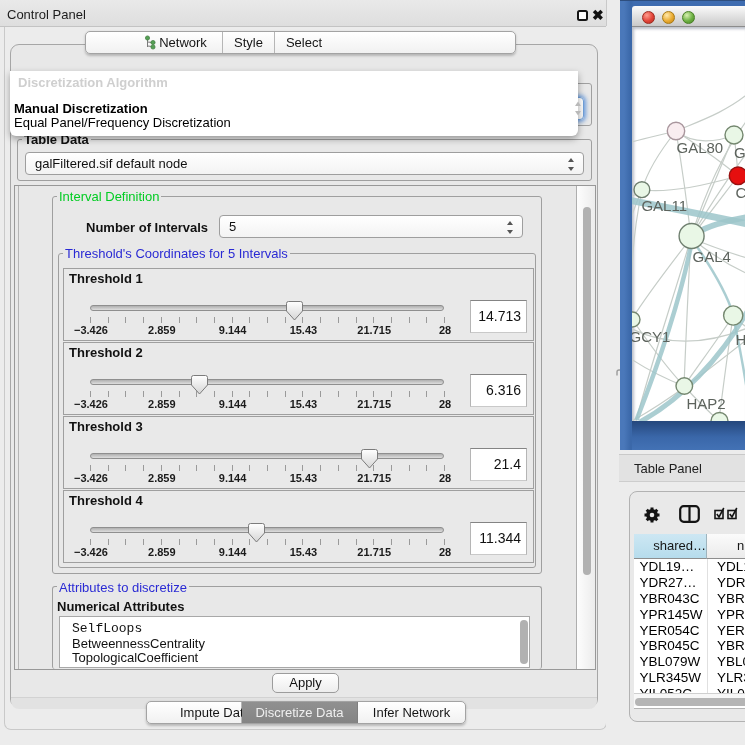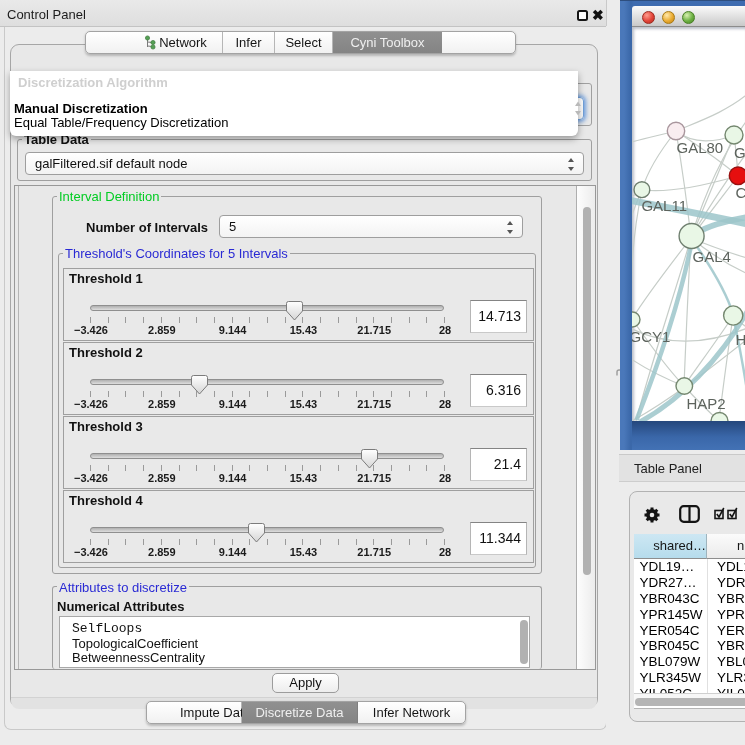--- a/index.html
+++ b/index.html
@@ -106,23 +106,22 @@
 <div class="abs" id="floatico"></div>
 <div class="abs" id="closeico">✖</div>
 
 <div class="seg" style="left:85px;top:31px;width:431px;padding-left:44px;">
   <div class="s" style="width:93px;"><svg width="11" height="15" viewBox="0 0 11 15" style="vertical-align:-3px;margin-right:3px">
         <path d="M2.5 4 L2.5 12 M2.5 7 L7.5 7.5 M2.5 11 L7.5 11.5" stroke="#7a7a7a" stroke-width="1" fill="none"></path>
         <circle cx="2.5" cy="3" r="2.1" fill="#55a055" stroke="#3d7a3d" stroke-width=".7"></circle>
         <circle cx="8" cy="7.5" r="2.1" fill="#55a055" stroke="#3d7a3d" stroke-width=".7"></circle>
         <circle cx="8" cy="12" r="2.1" fill="#55a055" stroke="#3d7a3d" stroke-width=".7"></circle>
       </svg>Network</div>
-  <div class="s" style="width:52px;">Infer</div>
+  <div class="s" style="width:52px;">Style</div>
   <div class="s" style="width:58px;">Select</div>
-  <div class="s on" style="width:109px;">Cyni Toolbox</div>
 </div>
 
 <div class="grp" style="left:17px;top:83px;width:575px;height:43px;"></div>
 <div class="combo" style="left:25px;top:97px;width:558.5px;box-shadow:0 0 4px 2px rgba(80,140,220,.8);border-color:#6f9fd8;">
   <svg width="8" height="15" viewBox="0 0 8 15">
       <path d="M4 1 L7 5 L1 5 Z" fill="#555"></path>
       <path d="M4 14 L7 10 L1 10 Z" fill="#555"></path>
     </svg>
 </div>
 
@@ -220,29 +219,29 @@
     <div class="tl" style="left:310.2px;">21.715</div>
     <div class="tl" style="left:381px;">28</div>
   <div class="vbox">11.344</div>
 </div>
 
 <div class="grp" style="left:52px;top:586px;width:489.5px;height:83px;border-bottom:none;"></div>
 <div class="grplabel" style="left:57px;top:580px;color:#2a2ad4;">Attributes to discretize</div>
 <div class="abs" style="left:57px;top:599px;font-size:13px;font-weight:bold;color:#111;">Numerical Attributes</div>
 <div class="abs" id="attrlist">
   <div style="padding-top:5px;font-family:Liberation Mono, monospace;">SelfLoops</div>
+  <div>BetweennessCentrality</div>
   <div>TopologicalCoefficient</div>
-  <div>BetweennessCentrality</div>
 </div>
 <div class="sb-thumb" style="left:520px;top:620px;width:8px;height:44px;"></div>
 
 <div class="abs" id="popup">
   <div class="ghost">Discretization Algorithm</div>
   <div class="it1">Manual Discretization</div>
-  <div class="it2">Equal Table/Frequency Discretization</div>
+  <div class="it2">Equal Panel/Frequency Discretization</div>
 </div>
 
 <svg class="abs" style="left:574px;top:100px;" width="8" height="17" viewBox="0 0 8 17">
     <path d="M4 1.5 L7 6 L1 6 Z" fill="#b9b9b9"></path>
     <path d="M4 15.5 L7 11 L1 11 Z" fill="#b9b9b9"></path>
   </svg>
 
 <div class="abs" id="applybtn">Apply</div>
 <div class="seg" style="left:146px;top:701px;width:320px;">
   <div class="s" style="width:95px;padding-left:33px;">Impute Data</div>

